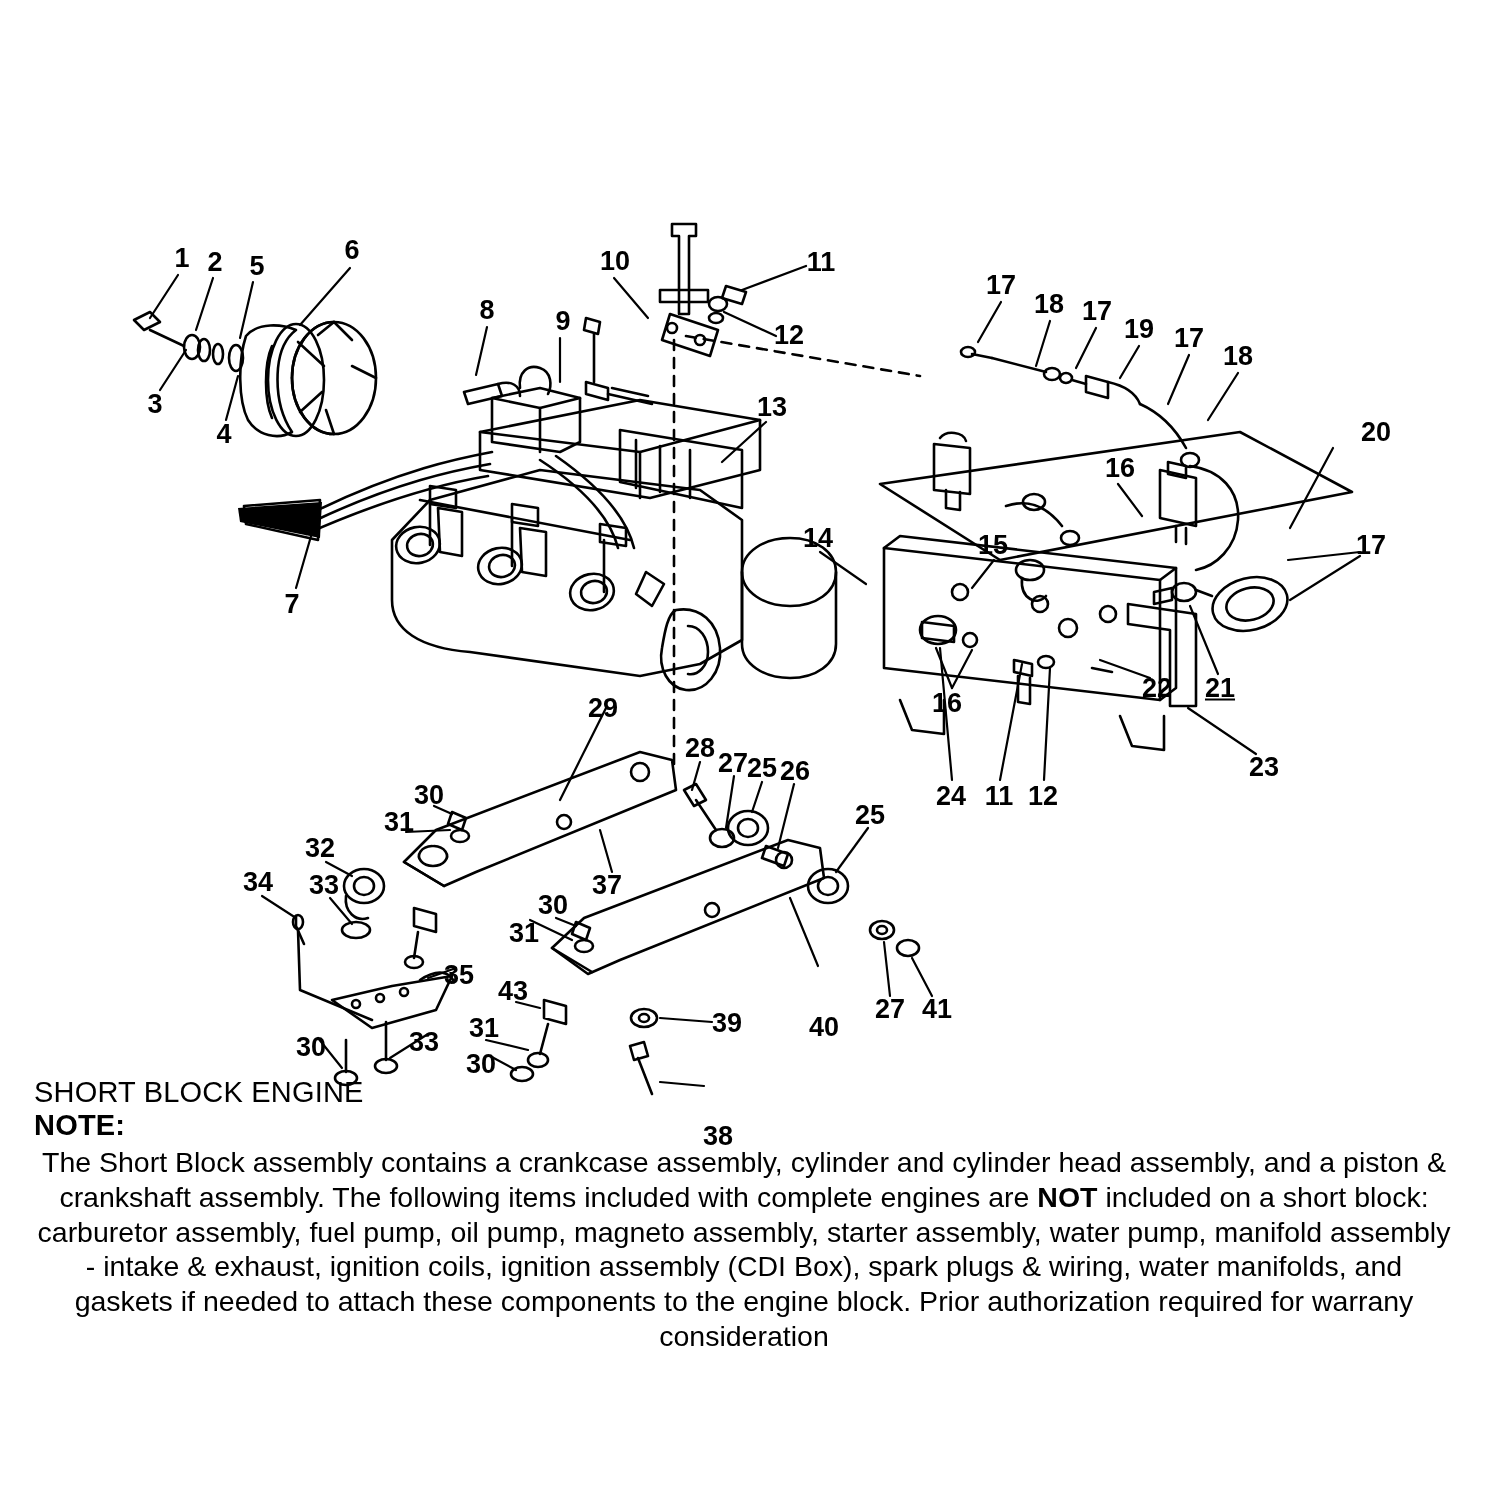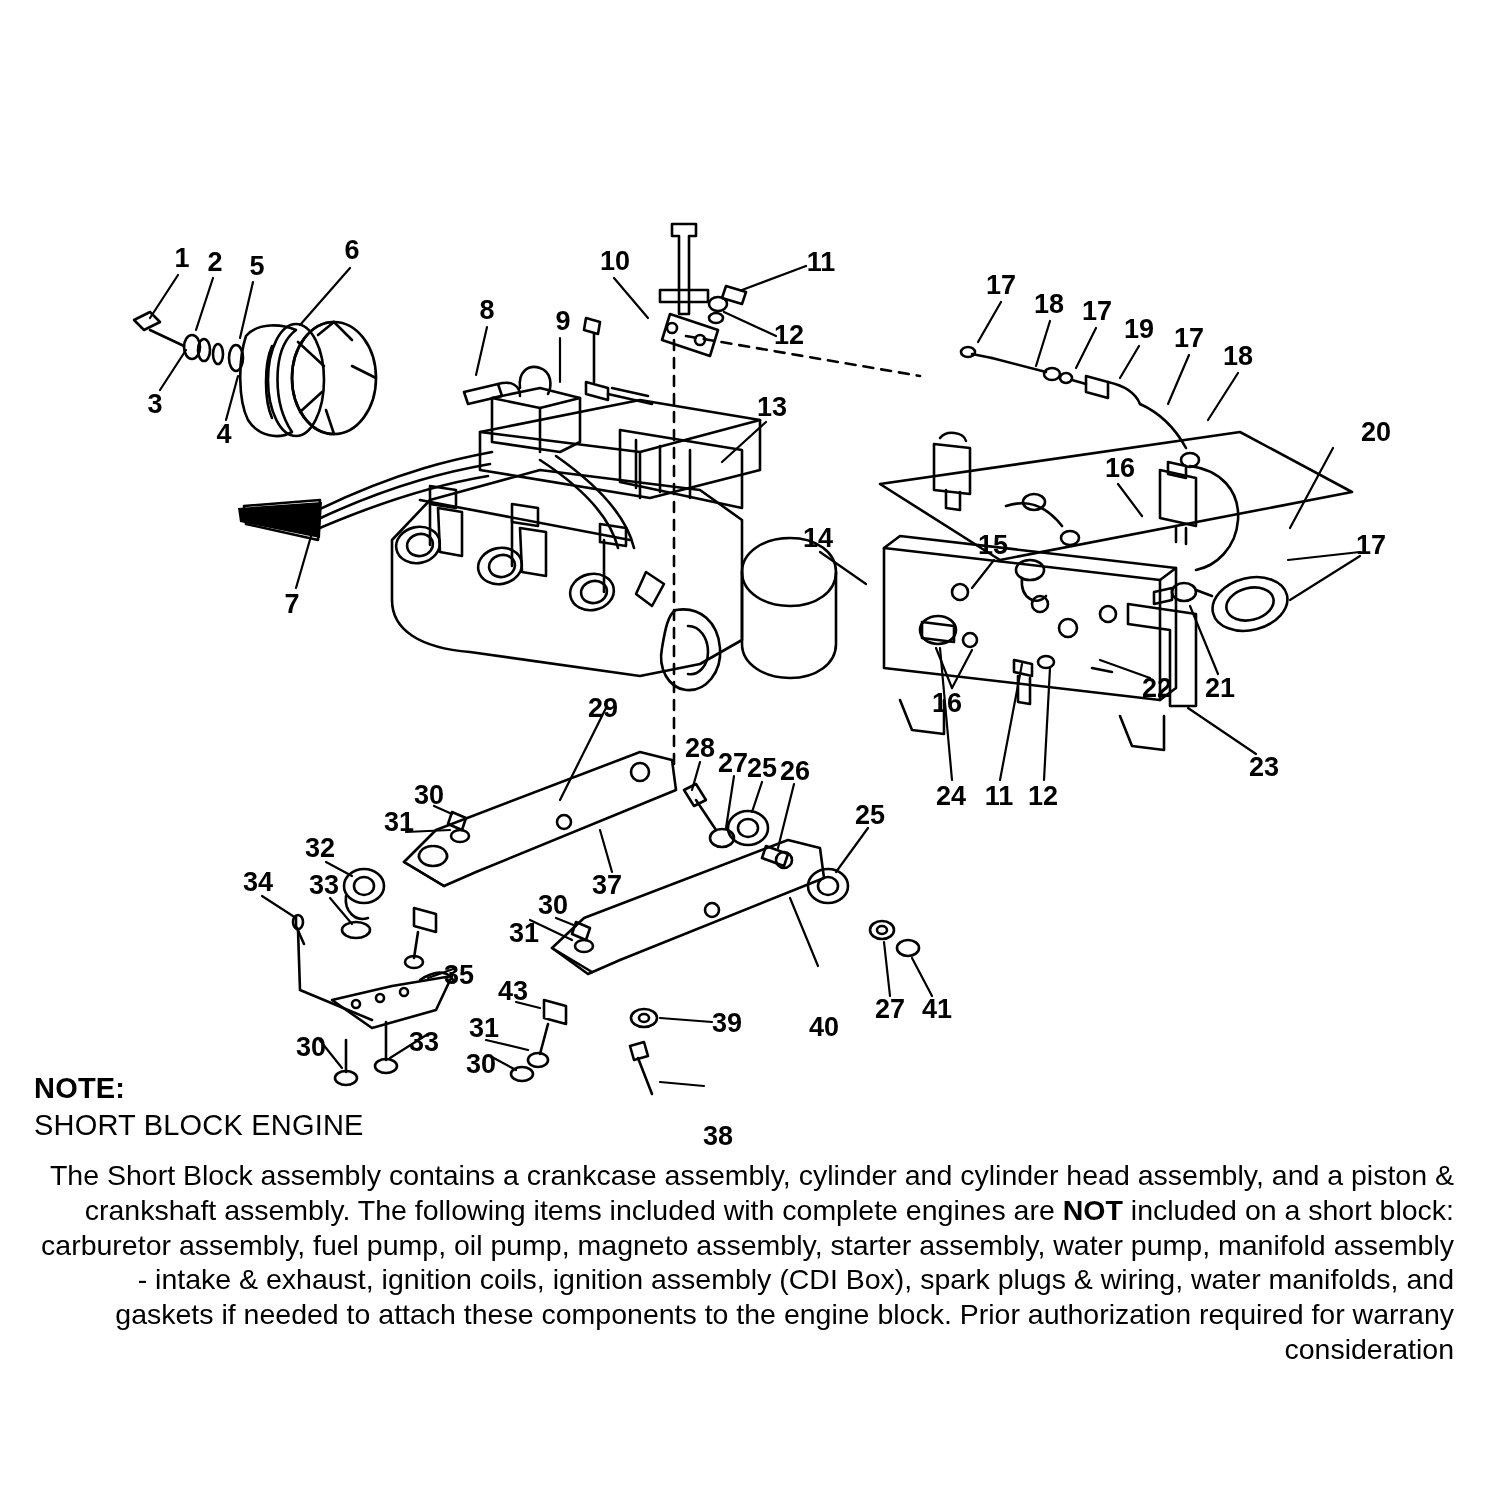--- a/index.html
+++ b/index.html
@@ -47,22 +47,22 @@
   }
   #note-subtitle {
     font-size: 29px;
     font-weight: normal;
     letter-spacing: 0.2px;
     margin-top: 4px;
   }
   #note-body {
     font-size: 28.5px;
     line-height: 1.22;
-    margin-top: 16px;
-    text-align: right;
+    margin-top: 3px;
+    text-align: center;
   }
   #note-body b { font-weight: bold; }
 </style>
 </head>
 <body>
 
 <div id="page">
 
   <svg id="diagram-svg" viewBox="0 0 1500 1500" xmlns="http://www.w3.org/2000/svg">
     <g fill="none" stroke="#000" stroke-width="2.6" stroke-linecap="round" stroke-linejoin="round">
@@ -361,21 +361,21 @@
       <div class="callout" style="left: 1139px; top: 329px;">19</div>
       <div class="callout" style="left: 1189px; top: 338px;">17</div>
       <div class="callout" style="left: 1238px; top: 356px;">18</div>
       <div class="callout" style="left: 1335px; top: 432px; margin-left: 41px;">20</div>
       <div class="callout" style="left: 1120px; top: 468px;">16</div>
       <div class="callout" style="left: 818px; top: 538px;">14</div>
       <div class="callout" style="left: 993px; top: 545px;">15</div>
       <div class="callout" style="left: 1371px; top: 545px;">17</div>
       <div class="callout" style="left: 947px; top: 703px;">16</div>
       <div class="callout" style="left: 1157px; top: 688px;">22</div>
-      <div class="callout" style="left: 1220px; top: 688px;">21</div>
+      <div class="callout" style="left: 1220px; top: 688px; text-decoration: underline;">21</div>
       <div class="callout" style="left: 1264px; top: 767px;">23</div>
       <div class="callout" style="left: 951px; top: 796px;">24</div>
       <div class="callout" style="left: 999px; top: 796px;">11</div>
       <div class="callout" style="left: 1043px; top: 796px;">12</div>
       <div class="callout" style="left: 603px; top: 708px;">29</div>
       <div class="callout" style="left: 700px; top: 748px;">28</div>
       <div class="callout" style="left: 733px; top: 763px;">27</div>
       <div class="callout" style="left: 762px; top: 768px;">25</div>
       <div class="callout" style="left: 795px; top: 771px;">26</div>
       <div class="callout" style="left: 429px; top: 795px;">30</div>
@@ -394,20 +394,20 @@
       <div class="callout" style="left: 937px; top: 1009px;">41</div>
       <div class="callout" style="left: 727px; top: 1023px;">39</div>
       <div class="callout" style="left: 484px; top: 1028px;">31</div>
       <div class="callout" style="left: 424px; top: 1042px;">33</div>
       <div class="callout" style="left: 311px; top: 1047px;">30</div>
       <div class="callout" style="left: 481px; top: 1064px;">30</div>
       <div class="callout" style="left: 718px; top: 1136px; text-align: center;">38</div>
     </div>
 
   <div id="note-block">
+    <div id="note-subtitle">SHORT BLOCK ENGINE</div>
     <div id="note-title">NOTE:</div>
-    <div id="note-subtitle">SHORT BLOCK ENGINE</div>
     <div id="note-body">
       <span>The Short Block assembly contains a crankcase assembly, cylinder and cylinder head assembly, and a piston &amp; crankshaft assembly.  The following items included with complete engines are </span><b>NOT</b><span> included on a short block:  carburetor assembly, fuel pump, oil pump, magneto assembly, starter assembly, water pump, manifold assembly - intake &amp; exhaust, ignition coils, ignition assembly (CDI Box), spark plugs &amp; wiring, water manifolds, and gaskets if needed to attach these components to the engine block.  Prior authorization required for warrany consideration</span>
     </div>
   </div>
 
 </div>
 
 </body></html>

